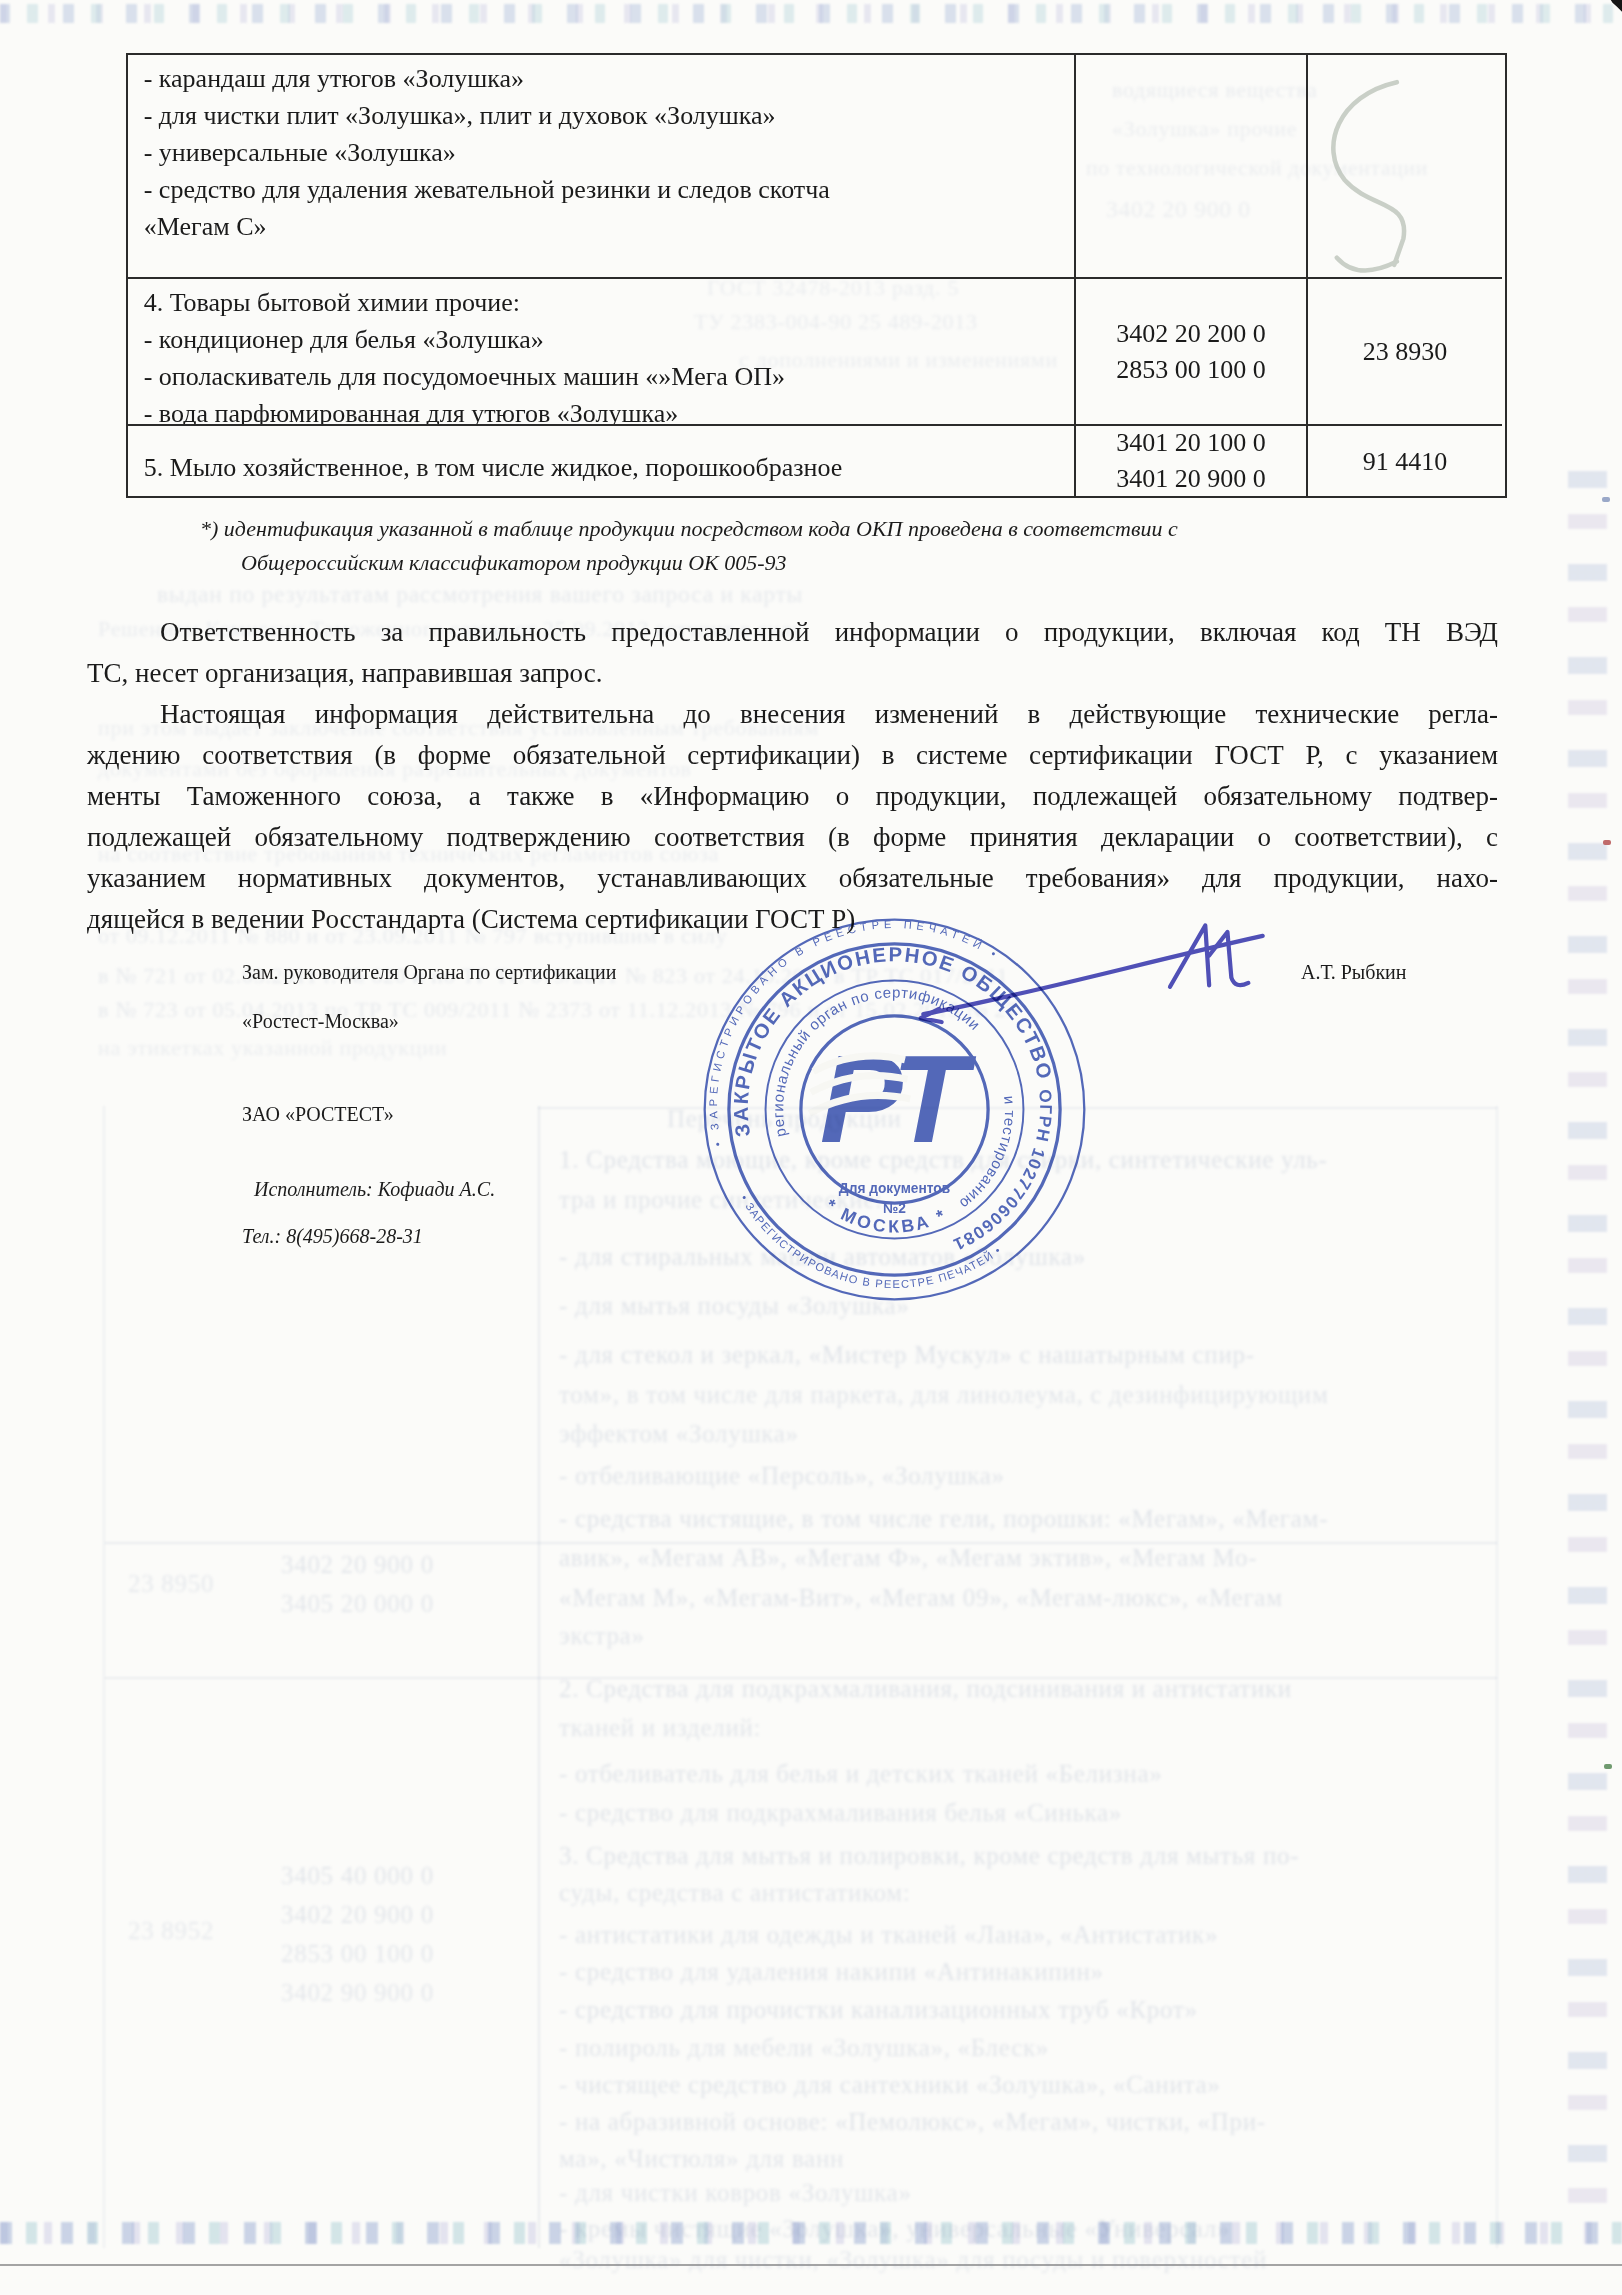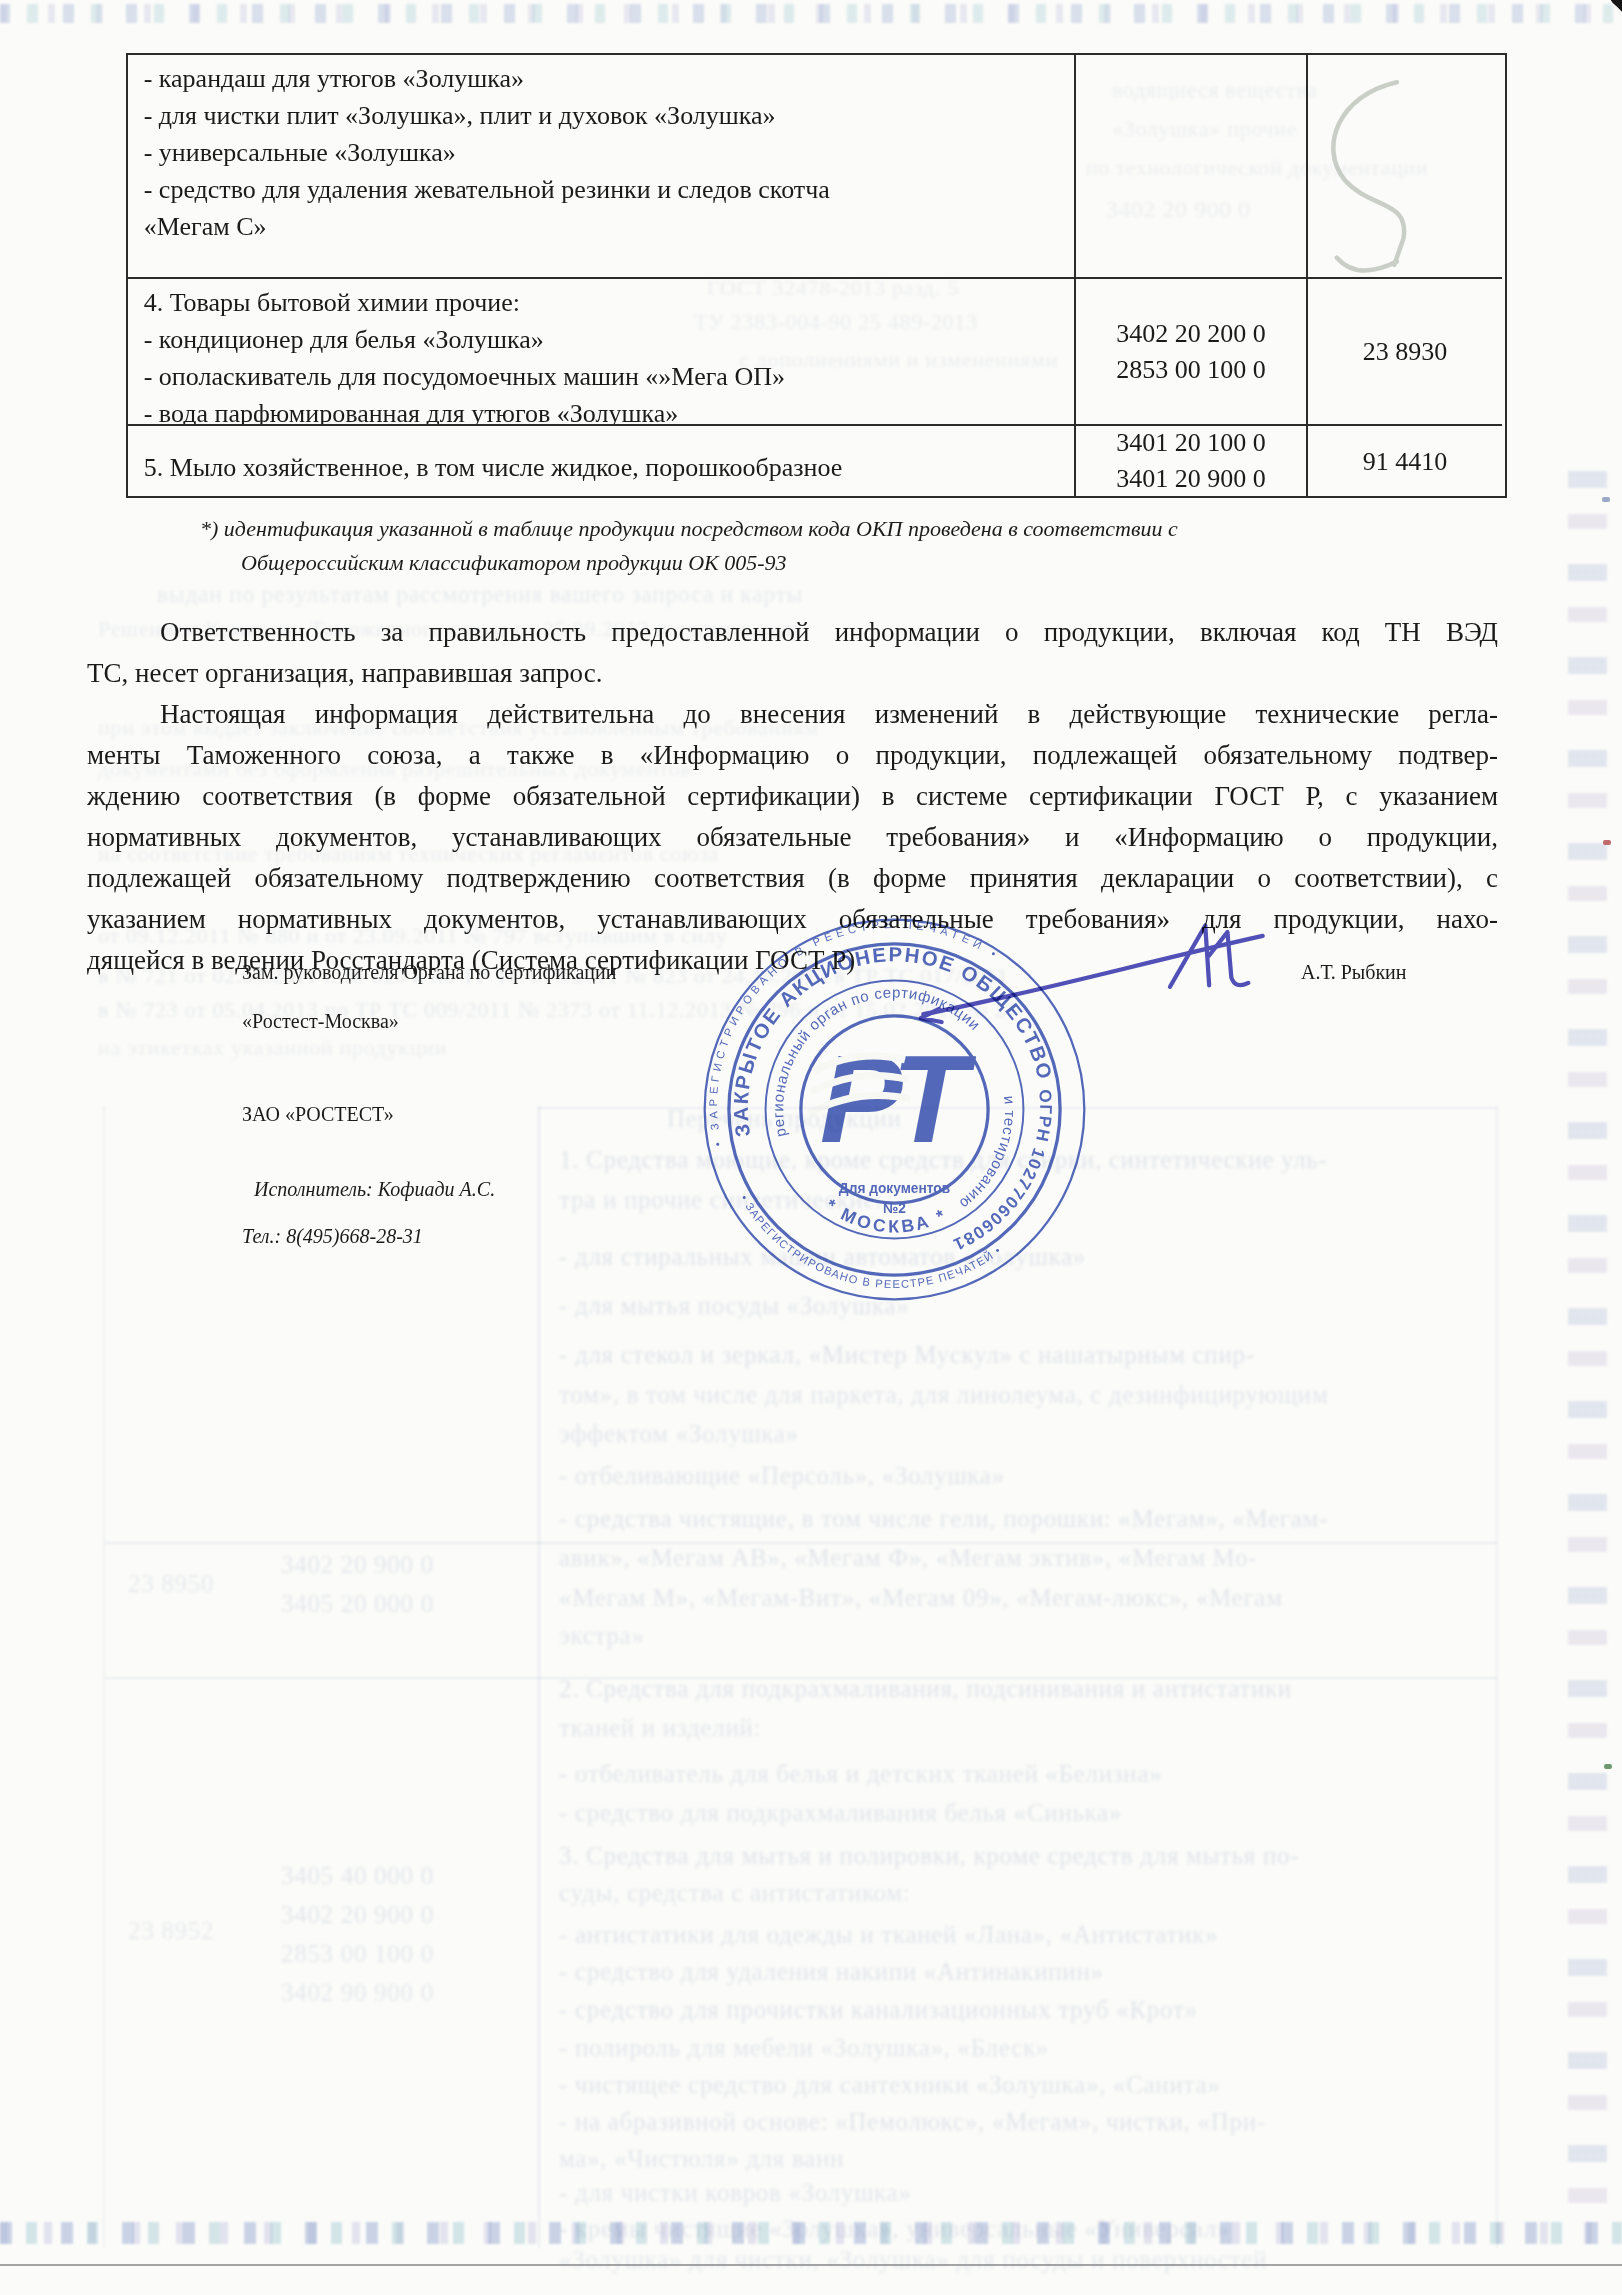--- a/index.html
+++ b/index.html
@@ -189,23 +189,22 @@
   </div>
 </div>
 
 <div class="abs footnote" style="left:200px;top:516px;">*)  идентификация указанной в таблице продукции посредством кода ОКП проведена в соответствии с</div>
 <div class="abs footnote" style="left:241px;top:550px;">Общероссийским классификатором продукции ОК  005-93</div>
 
 <div class="abs paras" id="paras">
     <div class="pline just indent">Ответственность за правильность предоставленной информации о продукции, включая код ТН ВЭД</div>
     <div class="pline">ТС, несет организация, направившая запрос.</div>
     <div class="pline just indent">Настоящая информация действительна до внесения изменений в действующие технические регла-</div>
+    <div class="pline just">ждению соответствия (в форме обязательной сертификации) в системе сертификации ГОСТ Р, с указанием</div>
     <div class="pline just">менты Таможенного союза, а также в «Информацию о продукции, подлежащей обязательному подтвер-</div>
-    <div class="pline just">ждению соответствия (в форме обязательной сертификации) в системе сертификации ГОСТ Р, с указанием</div>
-    <div class="pline just">нормативных документов, устанавливающих обязательные требования» и «Информацию о продукции,</div>
     <div class="pline just">подлежащей обязательному подтверждению соответствия (в форме принятия декларации о соответствии), с</div>
     <div class="pline just">указанием нормативных документов, устанавливающих обязательные требования» для продукции, нахо-</div>
     <div class="pline">дящейся в ведении Росстандарта (Система сертификации ГОСТ Р)</div>
   </div>
 
 <div class="abs sigline" style="left:242px;top:961px;">Зам. руководителя Органа по сертификации</div>
 <div class="abs sigline" style="left:1301px;top:961px;">А.Т. Рыбкин</div>
 <div class="abs sigline" style="left:242px;top:1010px;">«Ростест-Москва»</div>
 <div class="abs sigline" style="left:242px;top:1059px;margin-top:44px;">ЗАО «РОСТЕСТ»</div>
 <div class="abs sigline it" style="left:254px;top:1178px;">Исполнитель: Кофиади А.С.</div>

